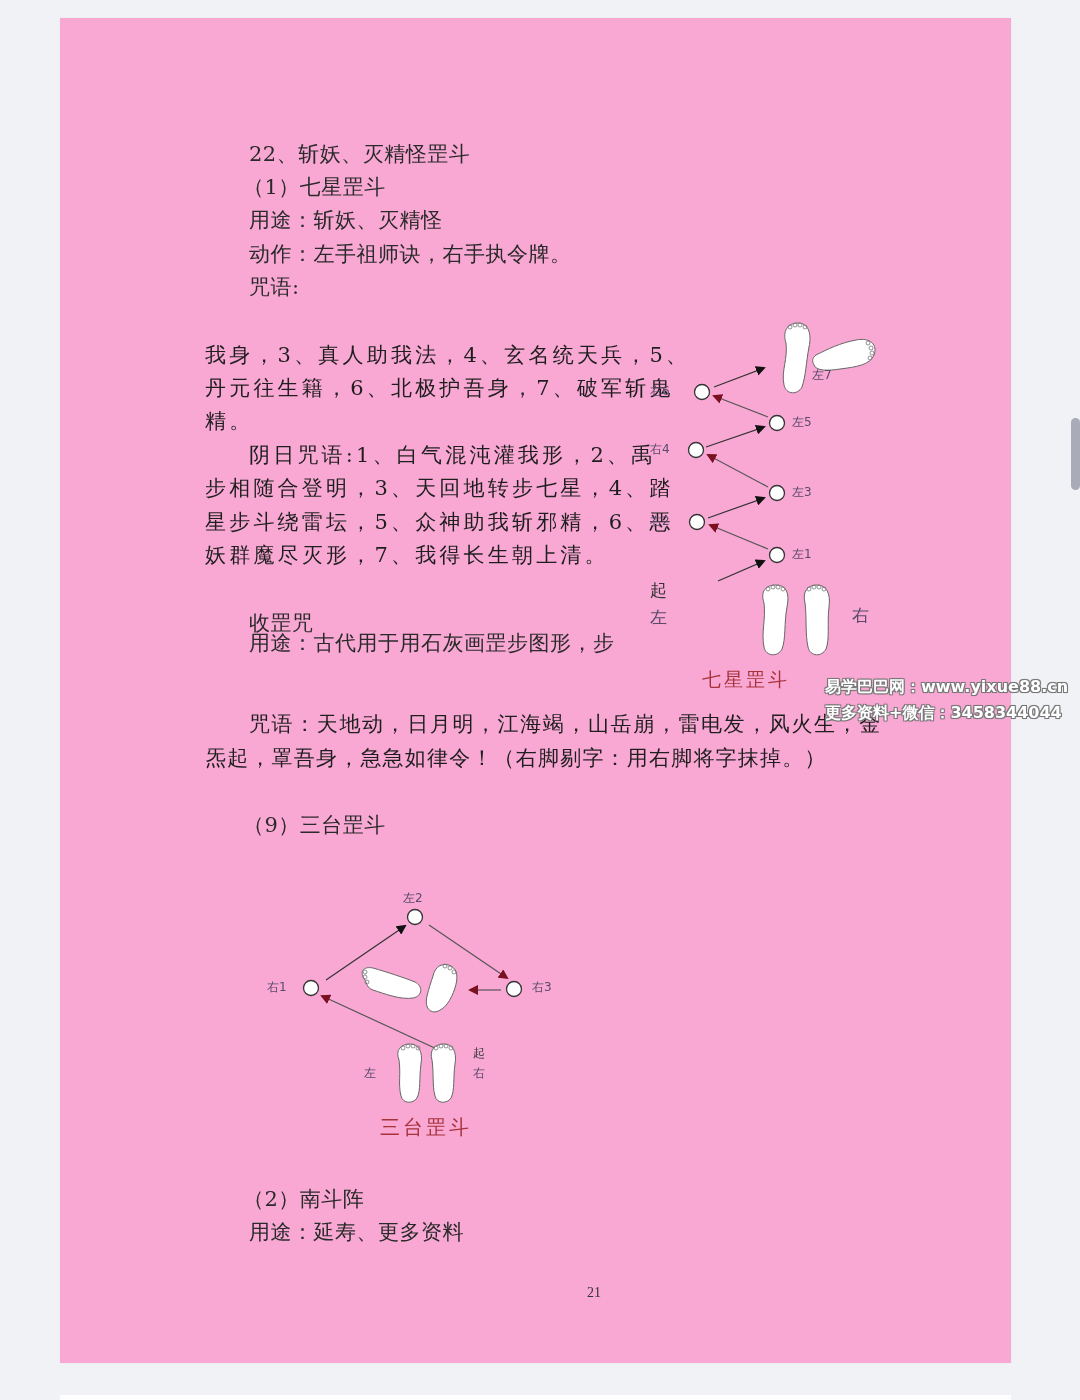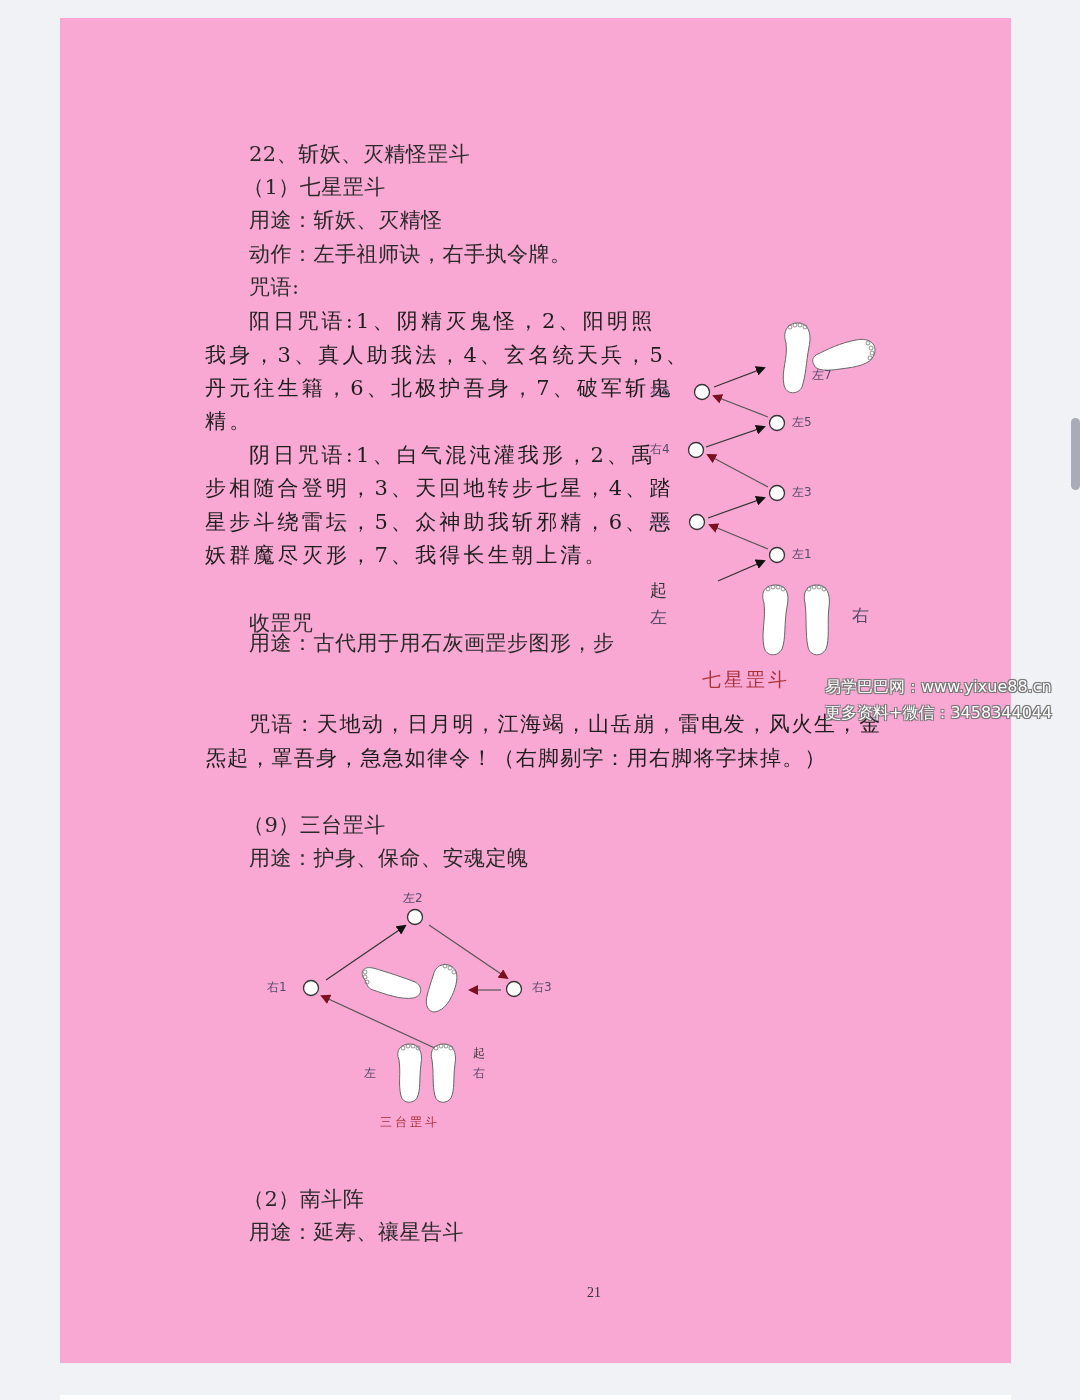--- a/index.html
+++ b/index.html
@@ -47,21 +47,21 @@
       position: absolute;
       left: 527px; top: 1267px;
       font-size: 14px;
       font-family: "Liberation Serif", serif;
       color: #333;
     }
     .watermark {
       position: absolute;
       font-family: "DejaVu Sans", sans-serif;
       font-size: 16px;
-      font-weight: normal;
+      font-weight: bold;
       color: #ffffff;
       white-space: nowrap;
       text-shadow:
         -1px -1px 0 #777, 1px -1px 0 #777, -1px 1px 0 #777, 1px 1px 0 #777,
         0 0 2px #555;
       letter-spacing: 0px;
     }
     .diagram { position: absolute; }
     .diag-label {
       position: absolute;
@@ -84,21 +84,20 @@
 <body>
 
 <div class="page">
 
   <div class="line" style="left:189px; top:123px;">22、斩妖、灭精怪罡斗</div>
   <div class="line" style="left:183px; top:156px;">（1）七星罡斗</div>
   <div class="line" style="left:189px; top:189px;">用途：斩妖、灭精怪</div>
   <div class="line" style="left:189px; top:223px;">动作：左手祖师诀，右手执令牌。</div>
   <div class="line" style="left:189px; top:256px;">咒语:</div>
 
-  <div class="line kai" style="left:189px; top:290px;">阳日咒语:1、阴精灭鬼怪，2、阳明照</div>
   <div class="line kai" style="left:145px; top:324px;">我身，3、真人助我法，4、玄名统天兵，5、</div>
   <div class="line kai" style="left:145px; top:357px;">丹元往生籍，6、北极护吾身，7、破军斩鬼</div>
   <div class="line kai" style="left:145px; top:390px;">精。</div>
 
   <div class="line kai" style="left:189px; top:424px;">阴日咒语:1、白气混沌灌我形，2、禹</div>
   <div class="line kai" style="left:145px; top:457px;">步相随合登明，3、天回地转步七星，4、踏</div>
   <div class="line kai" style="left:145px; top:491px;">星步斗绕雷坛，5、众神助我斩邪精，6、恶</div>
   <div class="line kai" style="left:145px; top:524px;">妖群魔尽灭形，7、我得长生朝上清。</div>
 
   <div class="line" style="left:189px; top:592px;">收罡咒</div>
@@ -161,21 +160,20 @@
     <div class="diag-label" style="left:152px; top:101px;">左5</div>
     <div class="diag-label" style="left:10px; top:70px;">右6</div>
     <div class="diag-label" style="left:172px; top:54px;">左7</div>
     <div class="diag-label dark" style="left:10px; top:266px; font-size:17px;">起</div>
     <div class="diag-label" style="left:10px; top:293px; font-size:17px;">左</div>
     <div class="diag-label" style="left:212px; top:291px; font-size:17px;">右</div>
     <div class="diag-caption" style="left:62px; top:354px;">七星罡斗</div>
   </div>
 
   <div class="line" style="left:183px; top:794px;">（9）三台罡斗</div>
-  <div class="line" style="left:189px; top:827px;">用途：护身、保命、安魂定魄</div>
 
   <div class="diagram" style="left:195px; top:862px; width:330px; height:260px;">
     <svg width="330" height="260" viewBox="0 0 330 260">
       <defs>
         <marker id="arrBlack2" markerWidth="10" markerHeight="10" refX="8" refY="5" orient="auto" markerUnits="userSpaceOnUse">
           <path d="M0,0 L10,5 L0,10 Z" fill="#111"></path>
         </marker>
         <marker id="arrRed2" markerWidth="10" markerHeight="10" refX="8" refY="5" orient="auto" markerUnits="userSpaceOnUse">
           <path d="M0,0 L10,5 L0,10 Z" fill="#7a1020"></path>
         </marker>
@@ -209,25 +207,25 @@
       <circle cx="186" cy="166" r="2" fill="none" stroke="#777" stroke-width="0.8"></circle>
       <circle cx="191" cy="166" r="2" fill="none" stroke="#777" stroke-width="0.8"></circle>
       <circle cx="196" cy="168" r="2" fill="none" stroke="#777" stroke-width="0.8"></circle>
     </svg>
     <div class="diag-label" style="left:148px; top:10px;">左2</div>
     <div class="diag-label" style="left:12px; top:99px;">右1</div>
     <div class="diag-label" style="left:277px; top:99px;">右3</div>
     <div class="diag-label dark" style="left:218px; top:165px;">起</div>
     <div class="diag-label" style="left:109px; top:185px;">左</div>
     <div class="diag-label" style="left:218px; top:185px;">右</div>
-    <div class="diag-caption" style="left:125px; top:234px; font-size:12px;">三台罡斗</div>
+    <div class="diag-caption" style="left:125px; top:234px; font-size:20px;">三台罡斗</div>
   </div>
 
   <div class="line" style="left:183px; top:1168px;">（2）南斗阵</div>
-  <div class="line" style="left:189px; top:1201px;">用途：延寿、禳星告斗</div>
+  <div class="line" style="left:189px; top:1201px;">用途：延寿、更多资料</div>
 
   <div class="page-number">21</div>
 </div>
 
 <div class="next-page"></div>
 <div class="scrollbar"></div>
 
 <div class="watermark" style="left:825px; top:677px;">易学巴巴网：www.yixue88.cn</div>
 <div class="watermark" style="left:825px; top:703px;">更多资料+微信：3458344044</div>
 

